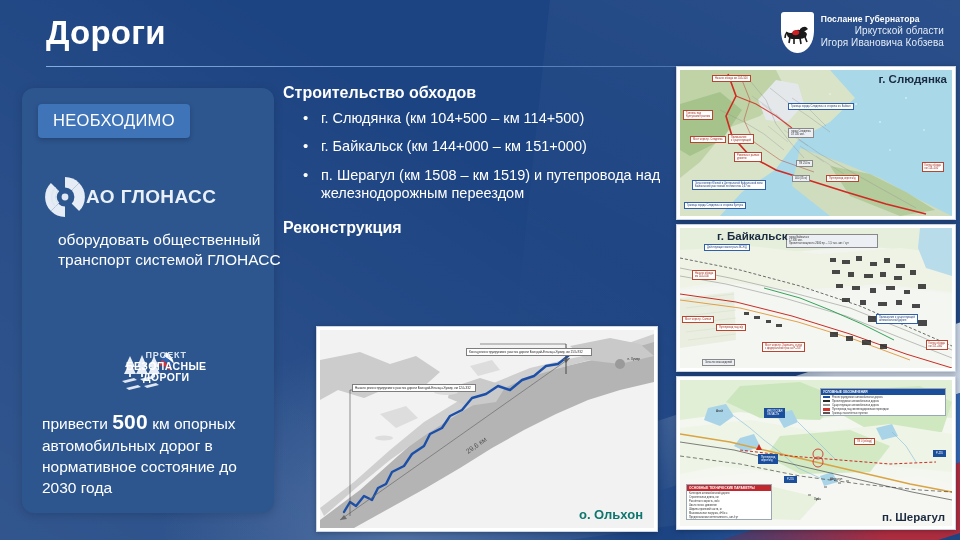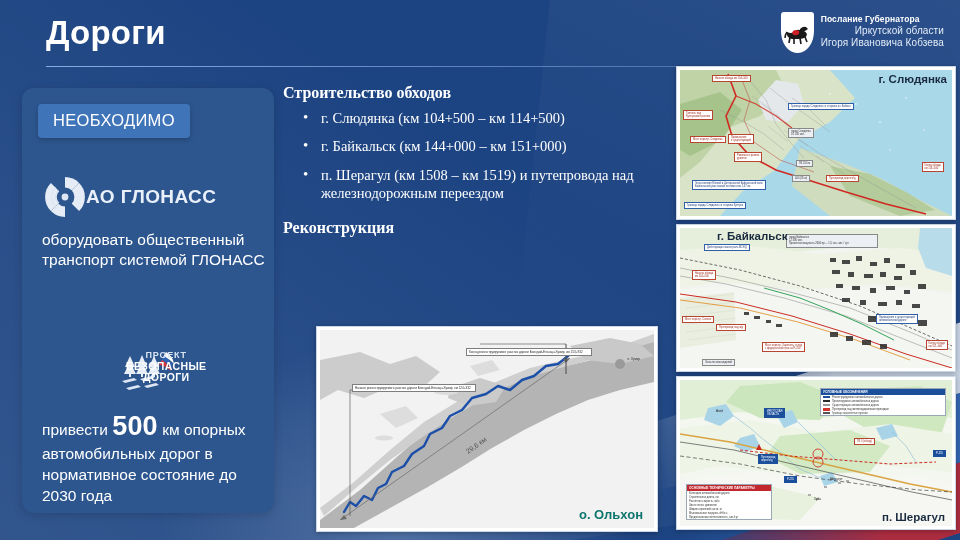--- a/index.html
+++ b/index.html
@@ -69,36 +69,36 @@
     position:absolute;left:16px;top:16px;
     background:#3f74b8;color:#ffffff;
     font-size:16.5px;font-weight:normal;letter-spacing:.3px;
     padding:7px 15px 8px 15px;border-radius:4px;
     box-shadow:0 2px 5px rgba(0,0,0,.22);
   }
   .glonass-row{position:absolute;left:22px;top:88px;display:flex;align-items:center;}
   .glonass-icon{width:42px;height:42px;}
   .glonass-label{font-size:19px;font-weight:bold;color:#e9f0f9;letter-spacing:.4px;}
   .side-text{
-    position:absolute;left:20px;top:142px;width:224px;
+    position:absolute;left:36px;top:142px;width:224px;
     font-size:15.5px;line-height:1.32;color:#ffffff;
   }
   .bd-logo{position:absolute;left:42px;top:262px;width:170px;height:48px;text-align:center;}
   .bd-logo .bd-text{position:absolute;left:62px;top:1px;line-height:1.08;}
   .bd-t1{font-size:9px;font-weight:bold;color:#d9e4f2;letter-spacing:.8px;}
   .bd-t2{font-size:10.5px;font-weight:bold;color:#ffffff;letter-spacing:.4px;}
   .bd-t3{font-size:10.5px;font-weight:bold;color:#ffffff;letter-spacing:.4px;}
   .side-goal{
     position:absolute;left:20px;top:320px;width:228px;
     font-size:15.5px;line-height:1.34;color:#ffffff;
   }
-  .side-goal .big{font-size:27px;font-weight:bold;letter-spacing:.2px;}
-
-  
-  .col{position:absolute;left:283px;top:84px;width:390px;color:#ffffff;font-family:Liberation Serif, serif;}
+  .side-goal .big{font-size:21px;font-weight:bold;letter-spacing:.2px;}
+
+  
+  .col{position:absolute;left:283px;top:84px;width:390px;color:#ffffff;}
   .sec-head{font-size:16px;font-weight:bold;margin:0 0 7px 0;}
   .sec-head.second{margin-top:16px;}
   ul.blist{list-style:none;margin:0;padding:0;}
   ul.blist li{
     position:relative;padding-left:38px;margin-bottom:10px;
     font-size:14.5px;line-height:1.27;
   }
   ul.blist li:before{
     content:"\2022";position:absolute;left:20px;top:-1px;
     font-size:15px;color:#ffffff;

